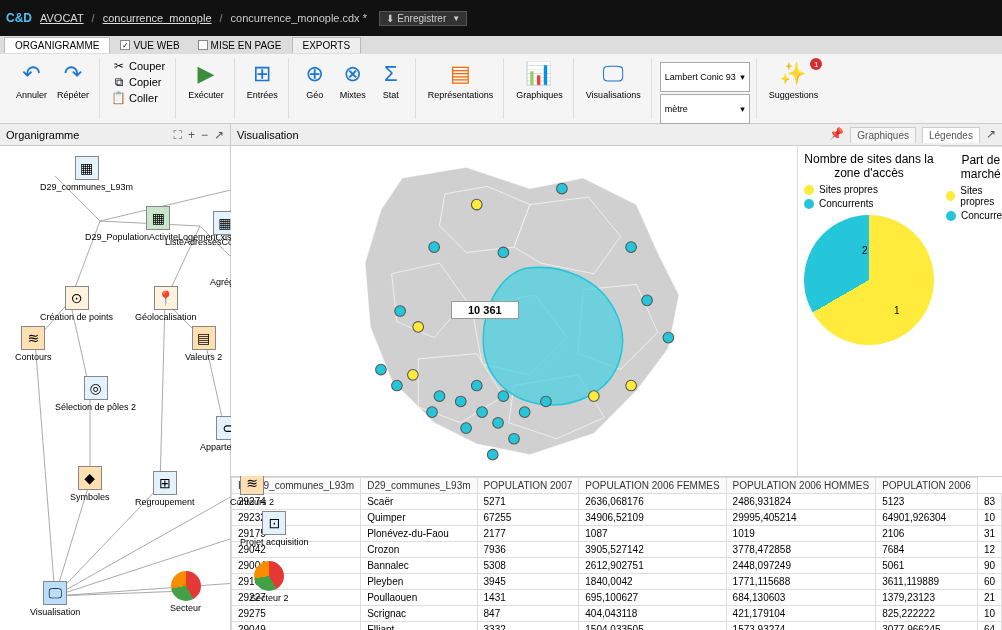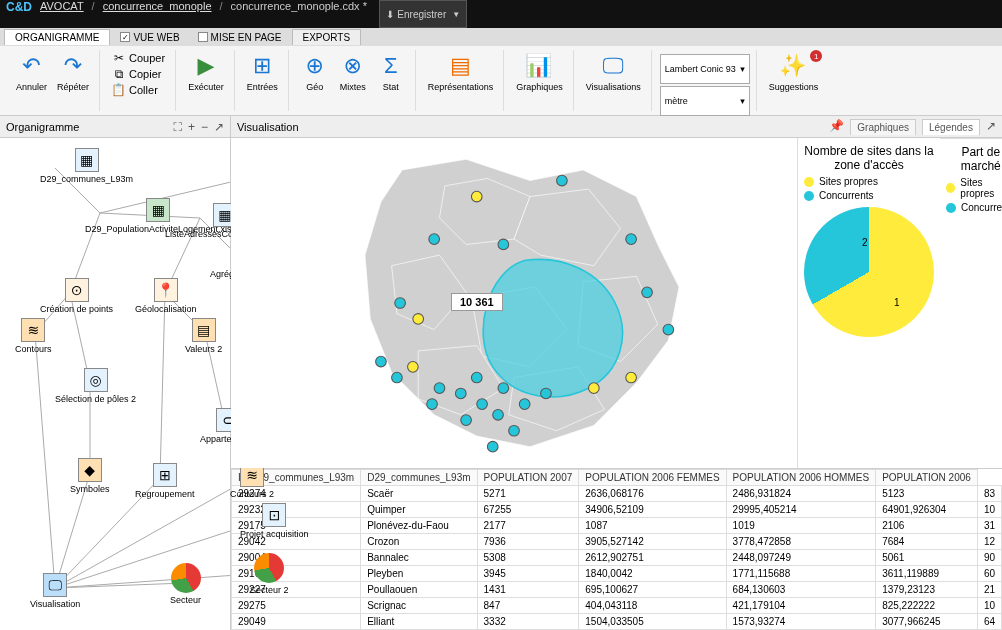--- a/index.html
+++ b/index.html
@@ -1,18 +1,18 @@
 <!DOCTYPE html>
 <html><head>
 <meta charset="utf-8">
 <style>
 * { margin: 0; padding: 0; box-sizing: border-box; font-family: Arial, sans-serif; }
 body { width: 1002px; height: 630px; background: #fff; overflow: hidden; font-size: 11px; }
 
-.topbar { height: 28px; background: #111; color: #ccc; display: flex; padding: 0 6px; gap: 8px; }
+.topbar { height: 36px; background: #111; color: #ccc; display: flex; align-items: center; padding: 0 6px; gap: 8px; }
 .logo { font-weight: bold; color: #4fc3f7; font-size: 12px; }
 .crumb { color: #ddd; text-decoration: underline; cursor: pointer; }
 .crumb-sep { color: #888; }
 .save-btn { background: #333; color: #ccc; border: 1px solid #555; padding: 1px 6px; font-size: 10px; margin-left: 4px; display: flex; align-items: center; gap: 3px; }
 .save-btn .caret { font-size: 8px; margin-left: 3px; }
 
 .tabbar { height: 18px; background: #ddd; display: flex; align-items: center; padding: 0 4px; gap: 2px; font-size: 10px; }
 .tab { padding: 2px 10px; background: #eee; border: 1px solid #bbb; border-bottom: none; }
 .tab.active { background: #fff; }
 .tab-chk { display: flex; align-items: center; gap: 3px; padding: 2px 8px; }
@@ -45,21 +45,21 @@
 .node-icon.xls { background: #c8e6c9; }
 .node-icon.geo { background: #fff3e0; }
 .node-icon.chart { background: #ffe0b2; }
 .node-icon.viz { background: #bbdefb; }
 .node-label { margin-top: 2px; white-space: nowrap; }
 .pie-node { width: 30px; height: 30px; border-radius: 50%; background: conic-gradient(#e53935 0 150deg, #43a047 150deg 260deg, #fb8c00 260deg 360deg); }
 
 .vis-row { display: flex; height: 330px; }
 .map-area { flex: 1; position: relative; background: #fff; }
 .map-svg { width: 100%; height: 100%; }
-.map-label { position: absolute; background: #fff; border: 1px solid #999; padding: 2px 8px; font-size: 11px; font-weight: bold; left: 220px; top: 155px; }
+.map-label { position: absolute; background: #fff; border: 1px solid #999; padding: 2px 16px; font-size: 11px; font-weight: bold; left: 220px; top: 155px; }
 
 .side-panel { width: 205px; background: #fff; border-left: 1px solid #ddd; display: flex; flex-direction: row; overflow: hidden; }
 .side-tab { padding: 2px 6px; font-size: 10px; background: #f5f5f5; border: 1px solid #ccc; border-bottom: none; }
 .side-tab.active { background: #fff; text-align: center; }
 .chart-block { padding: 6px; }
 .chart-title { font-size: 12px; text-align: center; margin-bottom: 4px; }
 .legend-row { display: flex; align-items: center; gap: 5px; font-size: 10px; margin: 3px 0; }
 .swatch { width: 10px; height: 10px; border-radius: 50%; }
 .pie-chart { width: 130px; height: 130px; border-radius: 50%; margin: 6px auto; position: relative; }
 .pie-lbl { position: absolute; font-size: 10px; }

